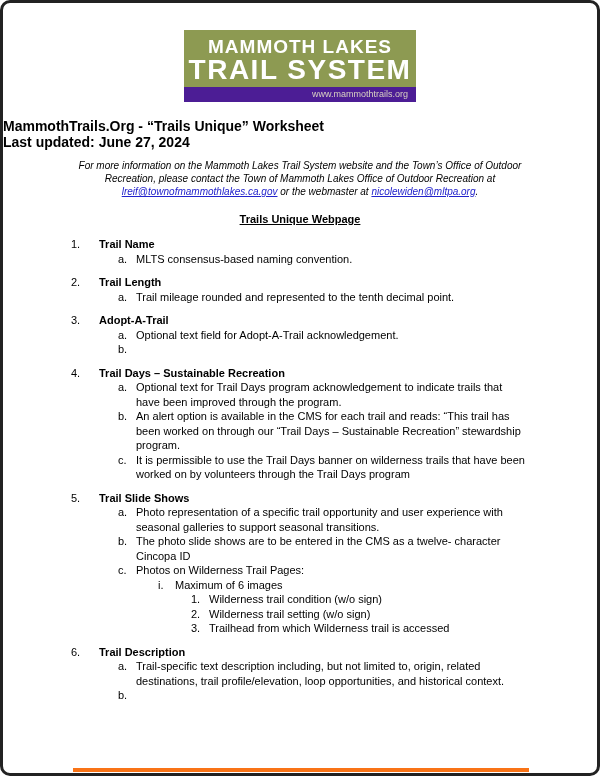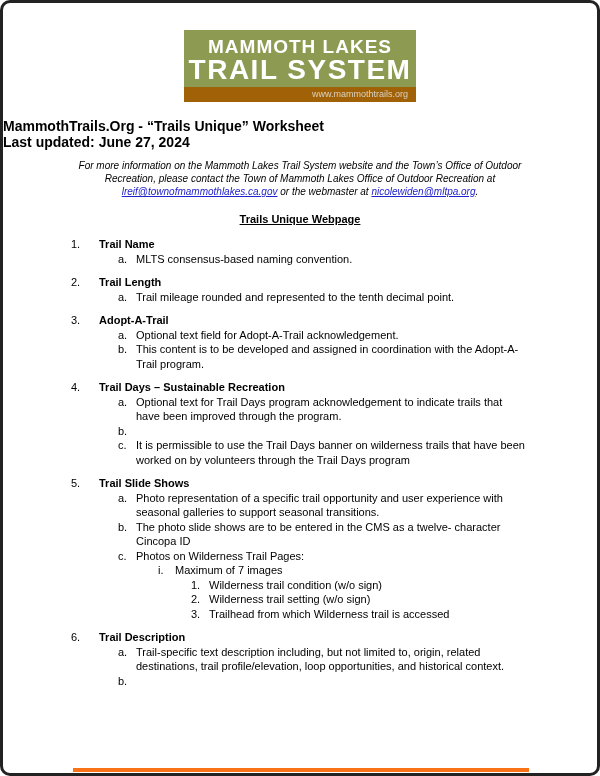--- a/index.html
+++ b/index.html
@@ -44,21 +44,21 @@
 </head>
 <body>
 
 <div class="page">
 
   <div class="logo">
     <div class="logo-green" style="background-color: rgb(141, 154, 82);">
       <div class="logo-line1">MAMMOTH LAKES</div>
       <div class="logo-line2">TRAIL SYSTEM</div>
     </div>
-    <div class="logo-bar" style="background-color: #a16207;">
+    <div class="logo-bar" style="background-color: #4c1d95;">
       <span style="color: rgb(217, 210, 194);">www.mammothtrails.org</span>
     </div>
   </div>
 
   <div class="titleblock">
     <div class="title">MammothTrails.Org - “Trails Unique” Worksheet</div>
     <div class="title">Last updated: June 27, 2024</div>
   </div>
 
   <p class="intro"><span>For more information on the Mammoth Lakes Trail System website and the Town’s Office of Outdoor Recreation, please contact the Town of Mammoth Lakes Office of Outdoor Recreation at </span><a href="#" class="email" style="color: rgb(34, 34, 204);">lreif@townofmammothlakes.ca.gov</a><span> or the webmaster at </span><a href="#" class="email" style="color: rgb(34, 34, 204);">nicolewiden@mltpa.org</a><span>.</span></p>
@@ -94,35 +94,35 @@
         <div class="row lvl0">
             <span class="m">3.</span>
             <span class="t">Adopt-A-Trail</span>
           </div>
         <div class="row lvl1">
             <span class="m">a.</span>
             <span class="t">Optional text field for Adopt-A-Trail acknowledgement.</span>
           </div>
         <div class="row lvl1">
             <span class="m">b.</span>
-            <span class="t">This content is to be developed and assigned in coordination with the Adopt-A-Trail program.</span>
           </div>
       </div>
 
       <div class="item">
         <div class="row lvl0">
             <span class="m">4.</span>
             <span class="t">Trail Days – Sustainable Recreation</span>
           </div>
         <div class="row lvl1">
             <span class="m">a.</span>
             <span class="t">Optional text for Trail Days program acknowledgement to indicate trails that have been improved through the program.</span>
           </div>
         <div class="row lvl1">
             <span class="m">b.</span>
+            <span class="t">An alert option is available in the CMS for each trail and reads: “This trail has been worked on through our “Trail Days – Sustainable Recreation” stewardship program.</span>
           </div>
         <div class="row lvl1">
             <span class="m">c.</span>
             <span class="t">It is permissible to use the Trail Days banner on wilderness trails that have been worked on by volunteers through the Trail Days program</span>
           </div>
       </div>
 
       <div class="item">
         <div class="row lvl0">
             <span class="m">5.</span>
@@ -135,21 +135,21 @@
         <div class="row lvl1">
             <span class="m">b.</span>
             <span class="t">The photo slide shows are to be entered in the CMS as a twelve- character Cincopa ID</span>
           </div>
         <div class="row lvl1">
             <span class="m">c.</span>
             <span class="t">Photos on Wilderness Trail Pages:</span>
           </div>
         <div class="row lvl2">
             <span class="m">i.</span>
-            <span class="t">Maximum of 7 images</span>
+            <span class="t">Maximum of 6 images</span>
           </div>
         <div class="row lvl3">
             <span class="m">1.</span>
             <span class="t">Wilderness trail condition (w/o sign)</span>
           </div>
         <div class="row lvl3">
             <span class="m">2.</span>
             <span class="t">Wilderness trail setting (w/o sign)</span>
           </div>
         <div class="row lvl3">

